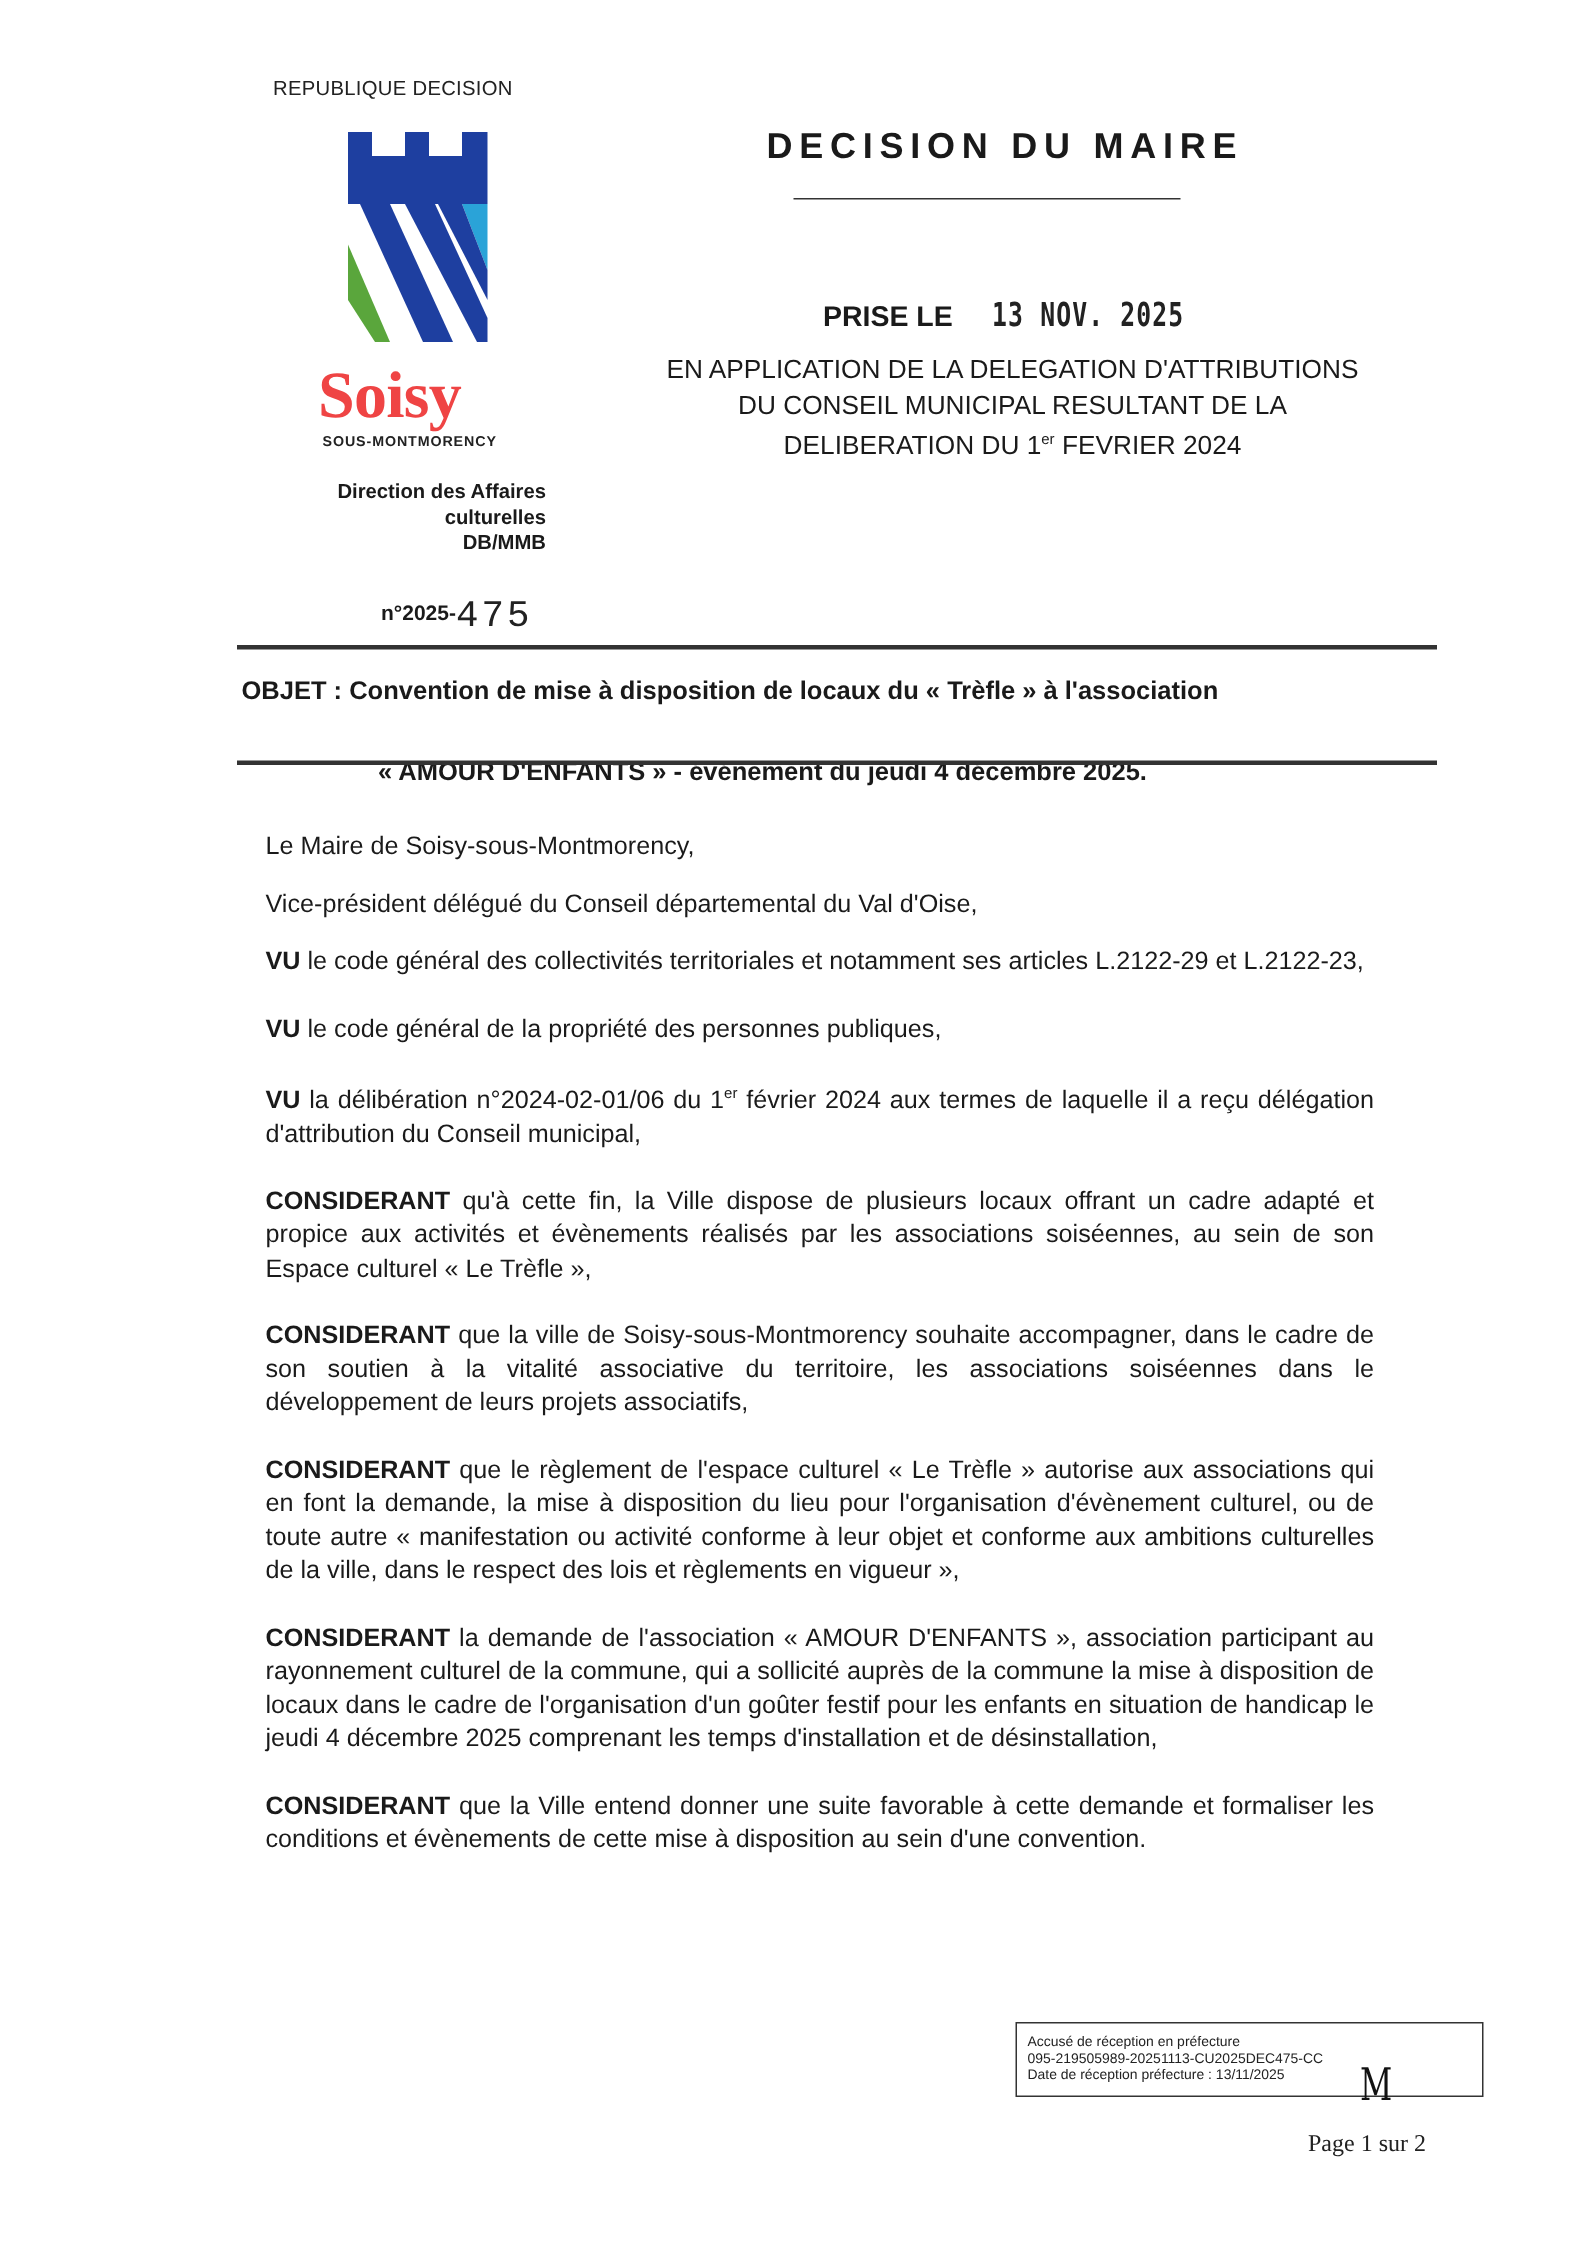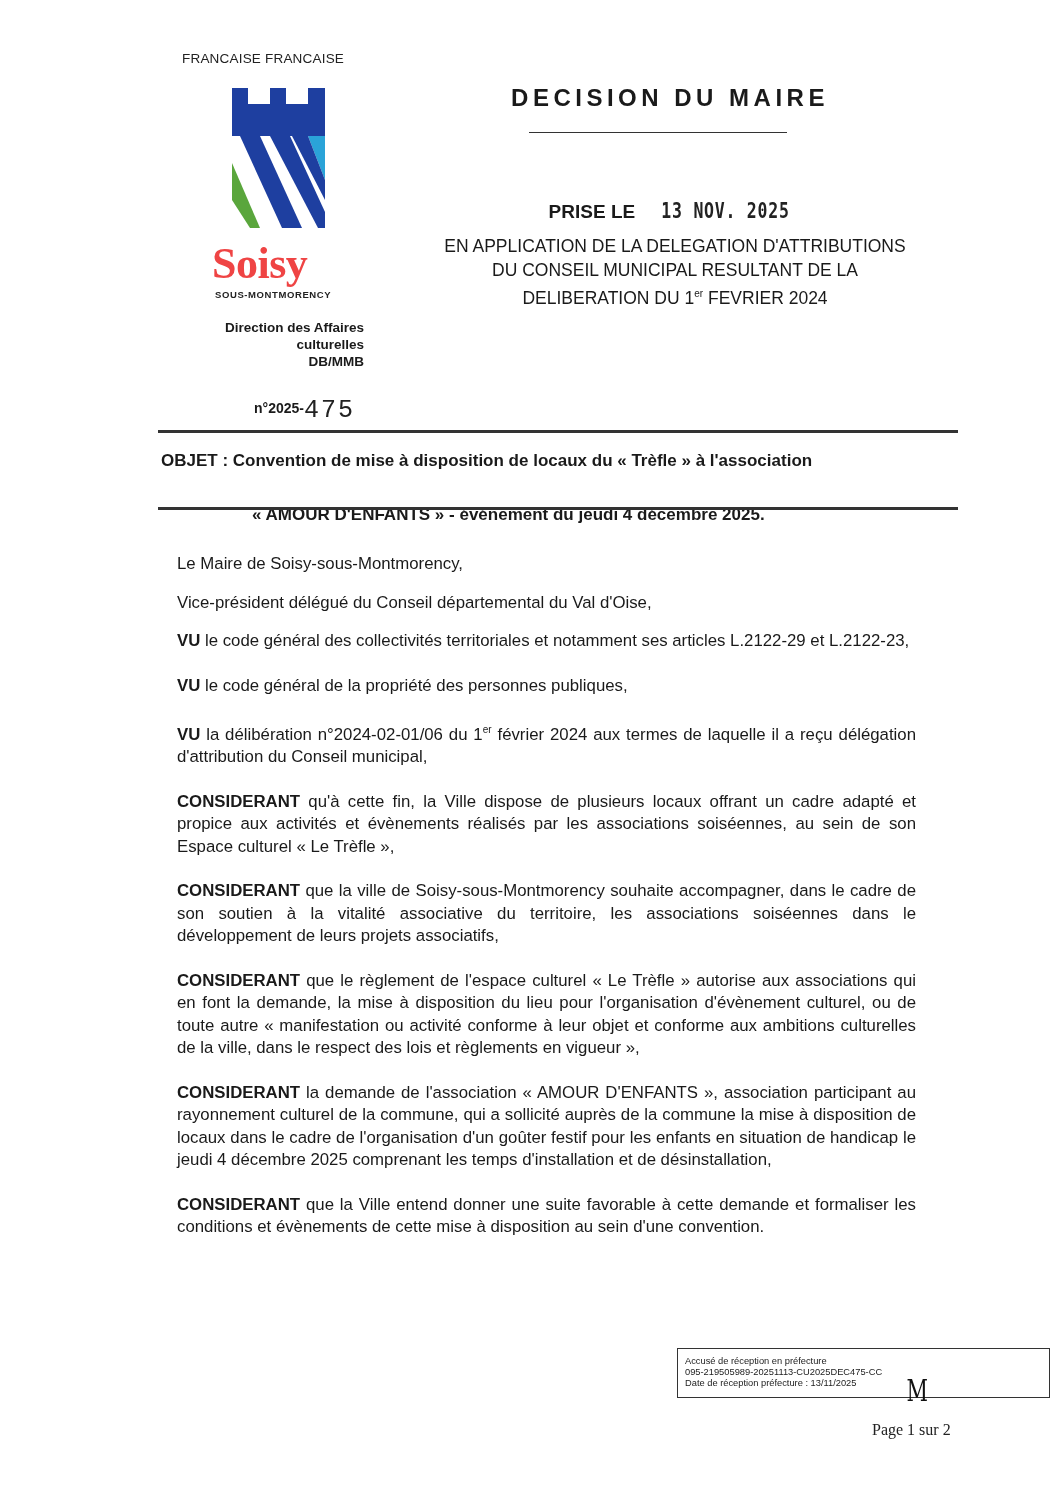--- a/index.html
+++ b/index.html
@@ -24,29 +24,29 @@
     .app sup { font-size: 10px; }
     .rule { left: 158px; width: 800px; height: 3px; background: #333; }
     .objet { left: 161px; top: 449px; width: 800px; font-size: 17px; font-weight: bold; line-height: 24px; }
     .objet .row2 { padding-left: 91px; margin-top: 30px; }
     .body { left: 161px; top: 537px; width: 771px; font-size: 16.8px; line-height: 22.5px; }
     .body p { margin: 16px; text-align: justify; }
     .body .gap { margin-top: 10px; }
     .body .gap2 { margin-top: 22px; }
     .body b { font-weight: bold; }
     .body sup { font-size: 10px; }
-    .accuse { left: 677px; top: 1348px; width: 373px; height: 50px; border: 1.3px solid #333; font-size: 9.3px;
+    .accuse { left: 677px; top: 1348px; width: 312px; height: 50px; border: 1.3px solid #333; font-size: 9.3px;
               line-height: 11px; padding: 7px 0 0 7px; box-sizing: border-box; color:#222; }
     .initials { left: 902px; top: 1373px; font-size: 30px; font-family: "DejaVu Serif", serif; color:#111; transform: scaleX(0.7); }
     .page { left: 872px; top: 1421px; font-family: "Liberation Serif", serif; font-size: 16px; color:#222; }
   </style>
 </head>
 <body>
 
-<div class="abs rf">FRANCAISE FRANCAISE</div>
+<div class="abs rf">REPUBLIQUE DECISION</div>
 
 <svg class="abs logo" viewBox="0 0 100 145">
   <polygon points="2,0 18,0 18,16 40,16 40,0 56,0 56,16 78,16 78,0 95,0 95,48 2,48" fill="#1e3fa0"></polygon>
   <polygon points="78,48 95,48 95,92" fill="#2aa3d8"></polygon>
   <polygon points="10,48 30,48 72,140 52,140" fill="#1e3fa0"></polygon>
   <polygon points="40,48 60,48 95,124 95,140 88,140" fill="#1e3fa0"></polygon>
   <polygon points="62,48 78,48 95,92 95,112" fill="#1e3fa0"></polygon>
   <polygon points="2,75 30,140 20,140 2,112" fill="#5aa63c"></polygon>
 </svg>
 

